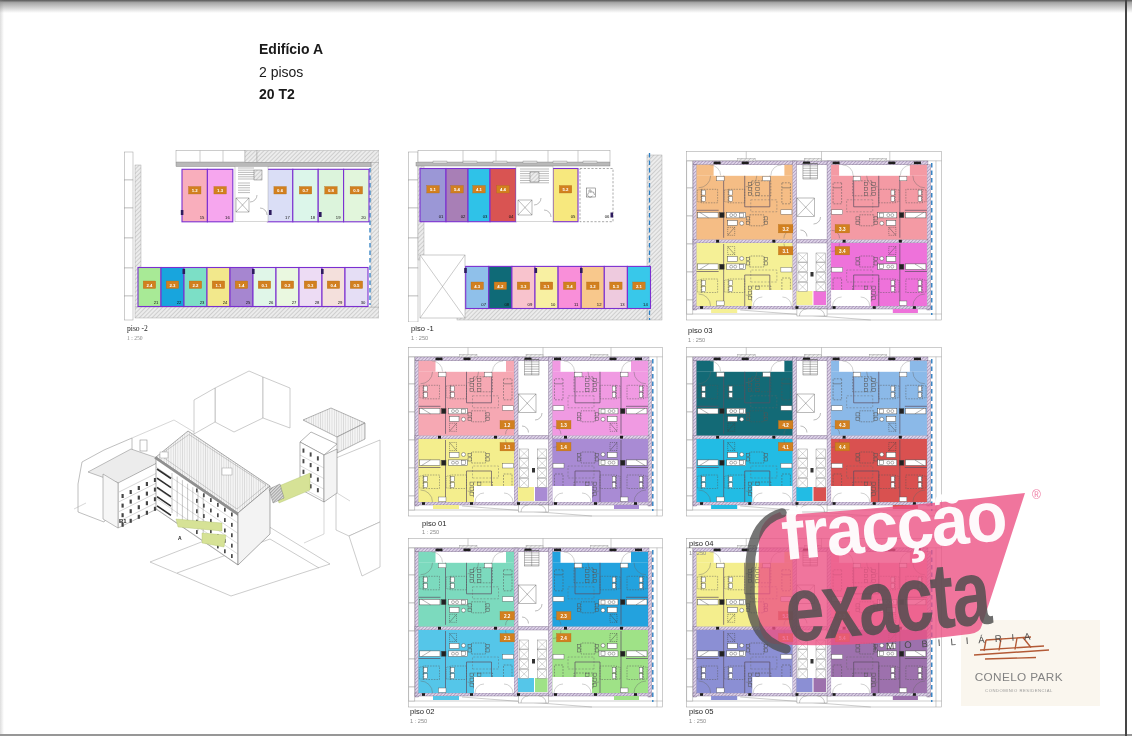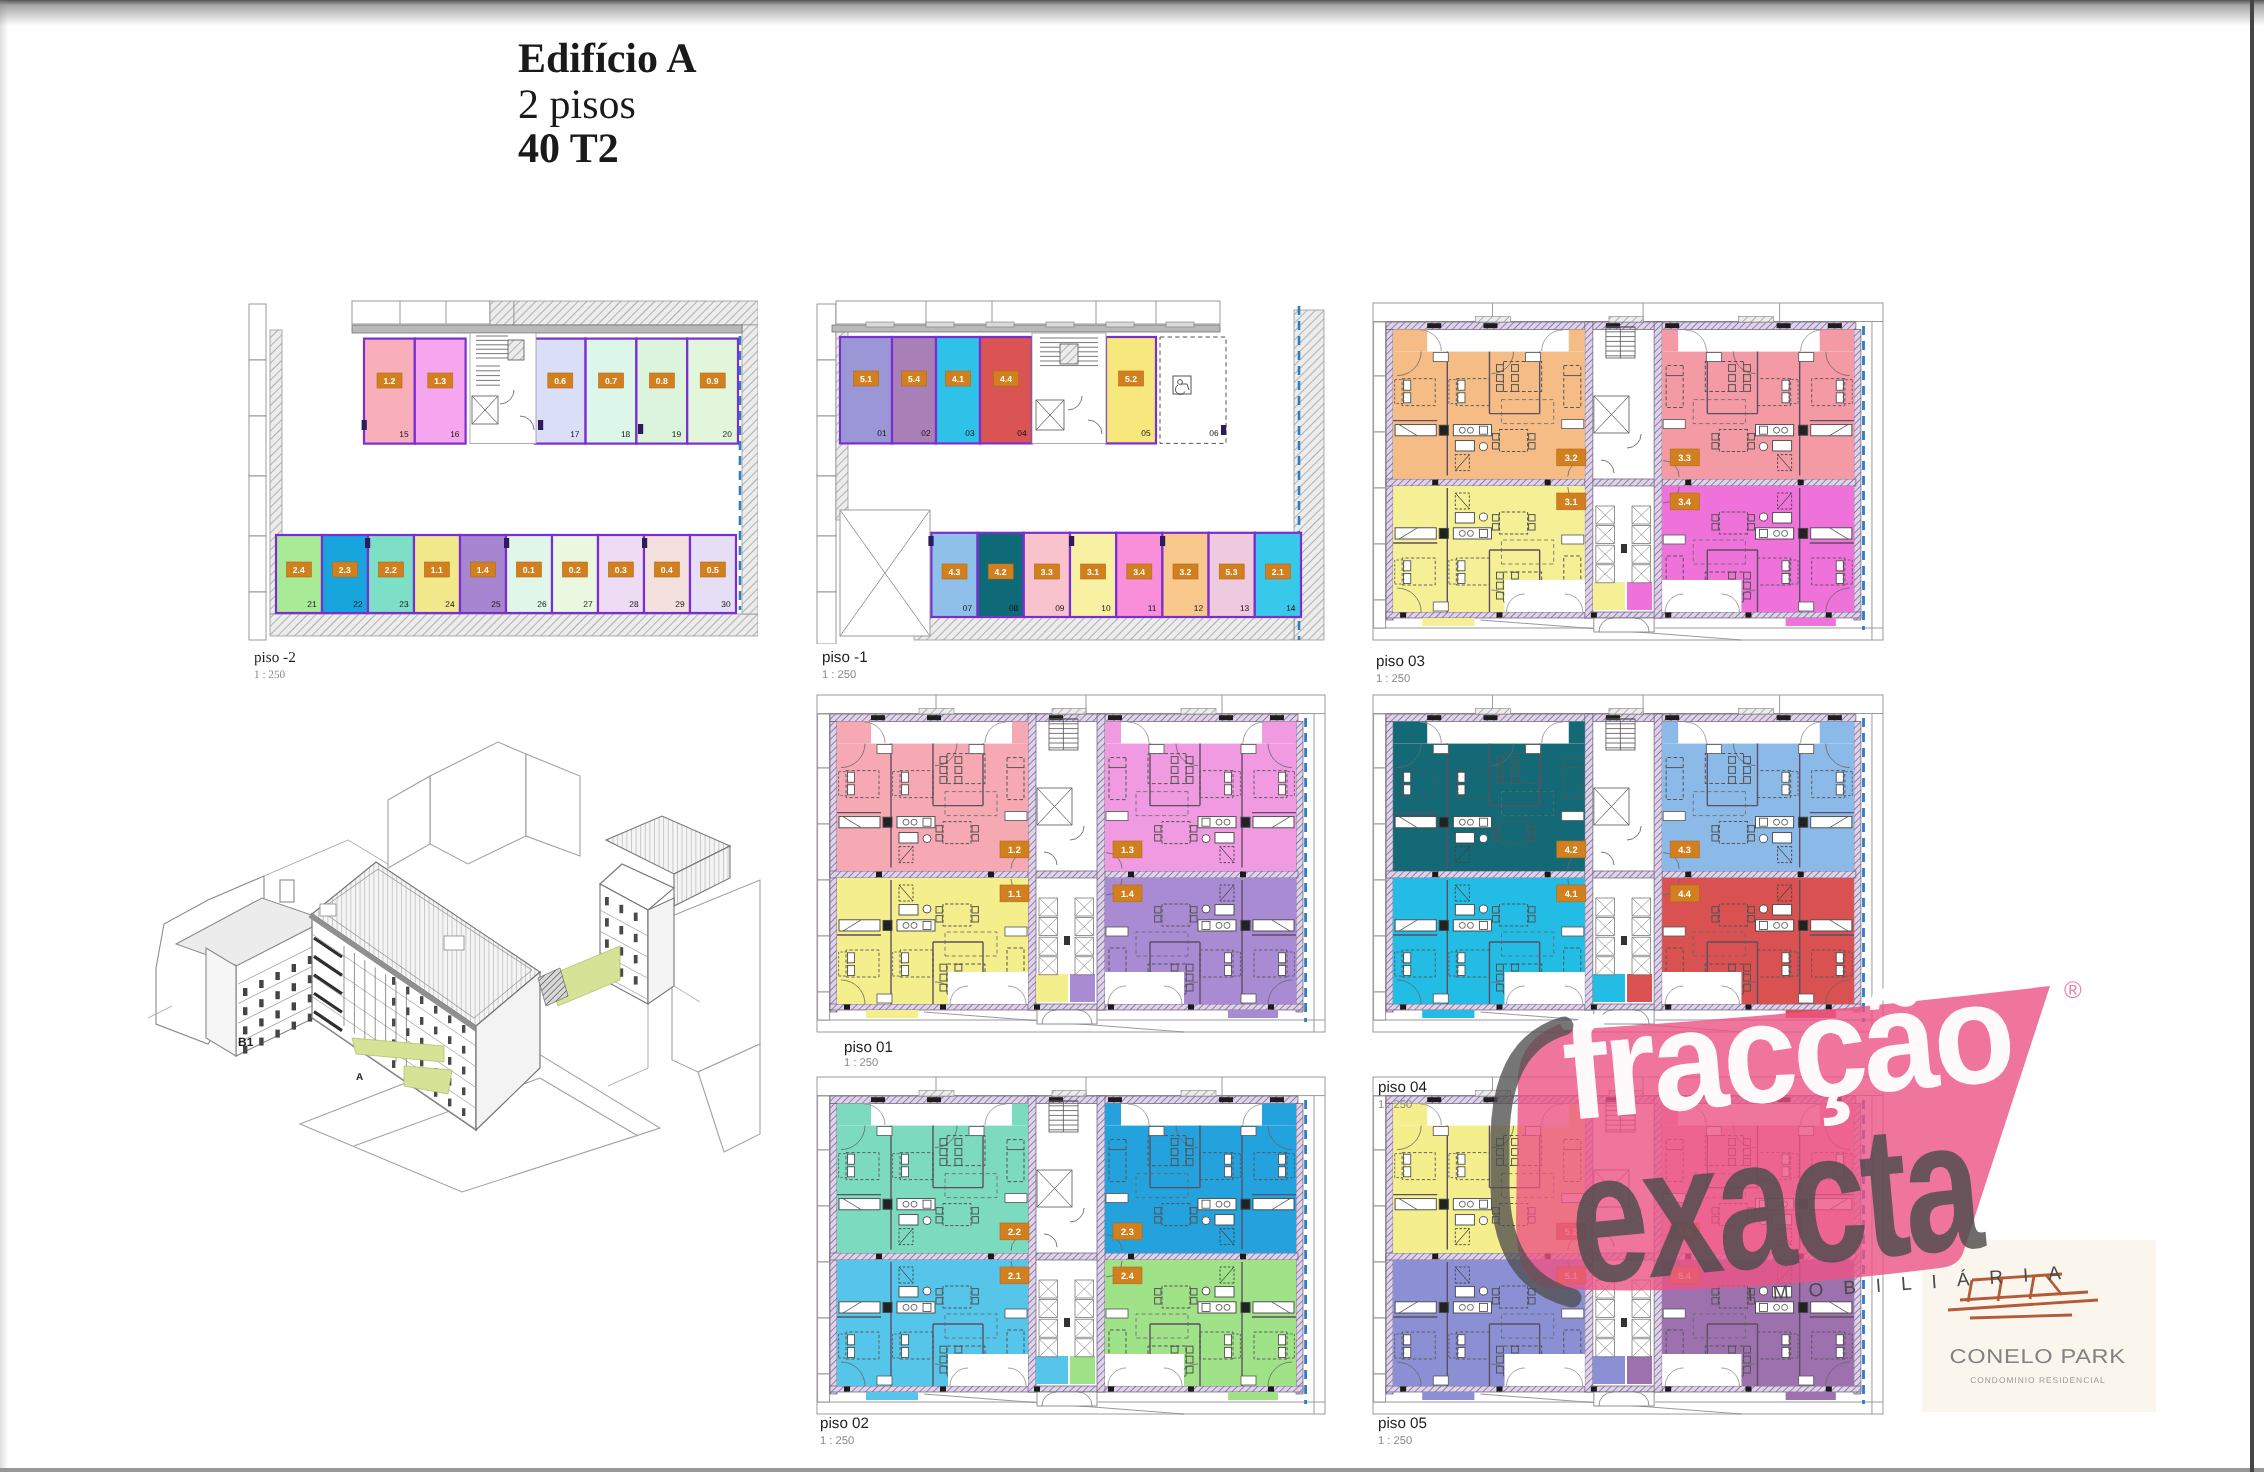--- a/index.html
+++ b/index.html
@@ -31,24 +31,24 @@
   </svg>
 
 <div style="position:absolute;left:0;top:0;width:1132px;height:13px;background:linear-gradient(to bottom,#565656 0%,#a6a6a6 20%,rgba(255,255,255,0) 100%)"></div>
 
 <div style="position:absolute;left:0;top:0;width:4px;height:736px;background:linear-gradient(to right,rgba(135,135,135,0.28),rgba(255,255,255,0))"></div>
 
 <div style="position:absolute;left:0;top:734px;width:1132px;height:2px;background:#979797"></div>
 
 <div style="position:absolute;left:1125px;top:0;width:1.8px;height:736px;background:#454545"></div>
 
-<div style="position:absolute;left:259px;top:18px;font-family:Liberation Serif, serif;font-size:21px;line-height:22.5px;color:#1a1a1a">
+<div style="position:absolute;left:259px;top:38px;font-family:Liberation Sans, sans-serif;font-size:14px;line-height:22.5px;color:#1a1a1a">
 <div style="font-weight:bold">Edifício A</div>
 <div>2 pisos</div>
-<div style="font-weight:bold">40 T2</div>
+<div style="font-weight:bold">20 T2</div>
 </div>
 
 <div style="position:absolute;left:124px;top:150px;width:255px;height:172px"><svg width="100%" height="100%" viewBox="0 0 255 172" preserveAspectRatio="none">
 
 <g fill="#fff" stroke="#9a9a9a" stroke-width="0.5">
 <rect x="0.5" y="2" width="8.5" height="28"></rect>
 <rect x="0.5" y="30" width="8.5" height="28"></rect>
 <rect x="0.5" y="58" width="8.5" height="30"></rect>
 <rect x="0.5" y="88" width="8.5" height="30"></rect>
 <rect x="0.5" y="118" width="8.5" height="28"></rect>
@@ -2800,21 +2800,21 @@
 <path d="M 195,127 L 206,122 L 210,136 L 199,141 Z" fill="url(#darkhatch)" stroke="#666" stroke-width="0.35"></path>
 
 <g stroke="#a5a5a5" stroke-width="0.45" fill="none">
 <path d="M 0,147 L 12,141"></path>
 <path d="M 58,76 L 100,58 L 120,70"></path>
 <path d="M 250,140 L 250,172 L 230,181"></path>
 <path d="M 263,131 L 276,139"></path>
 </g>
 </svg></div>
 
-<div style="position:absolute;left:961px;top:620px;width:117px;height:86px;background:#faf6ee">
+<div style="position:absolute;left:961px;top:620px;width:139px;height:86px;background:#faf6ee">
 <svg style="position:absolute;left:0;top:0;width:117px;height:86px" viewBox="0 0 117 86">
 
 <g stroke="#b35a36" stroke-width="1.4" fill="none">
 <path d="M 13,35 L 88,30"></path>
 <path d="M 19,30 L 83,26"></path>
 <path d="M 24,39 L 75,37.5"></path>
 <path d="M 25,20 L 70,17"></path>
 <path d="M 40,18.5 L 38,30.5"></path>
 <path d="M 56,18 L 54,29.5"></path>
 <path d="M 62,17.5 L 70,27.5"></path>

